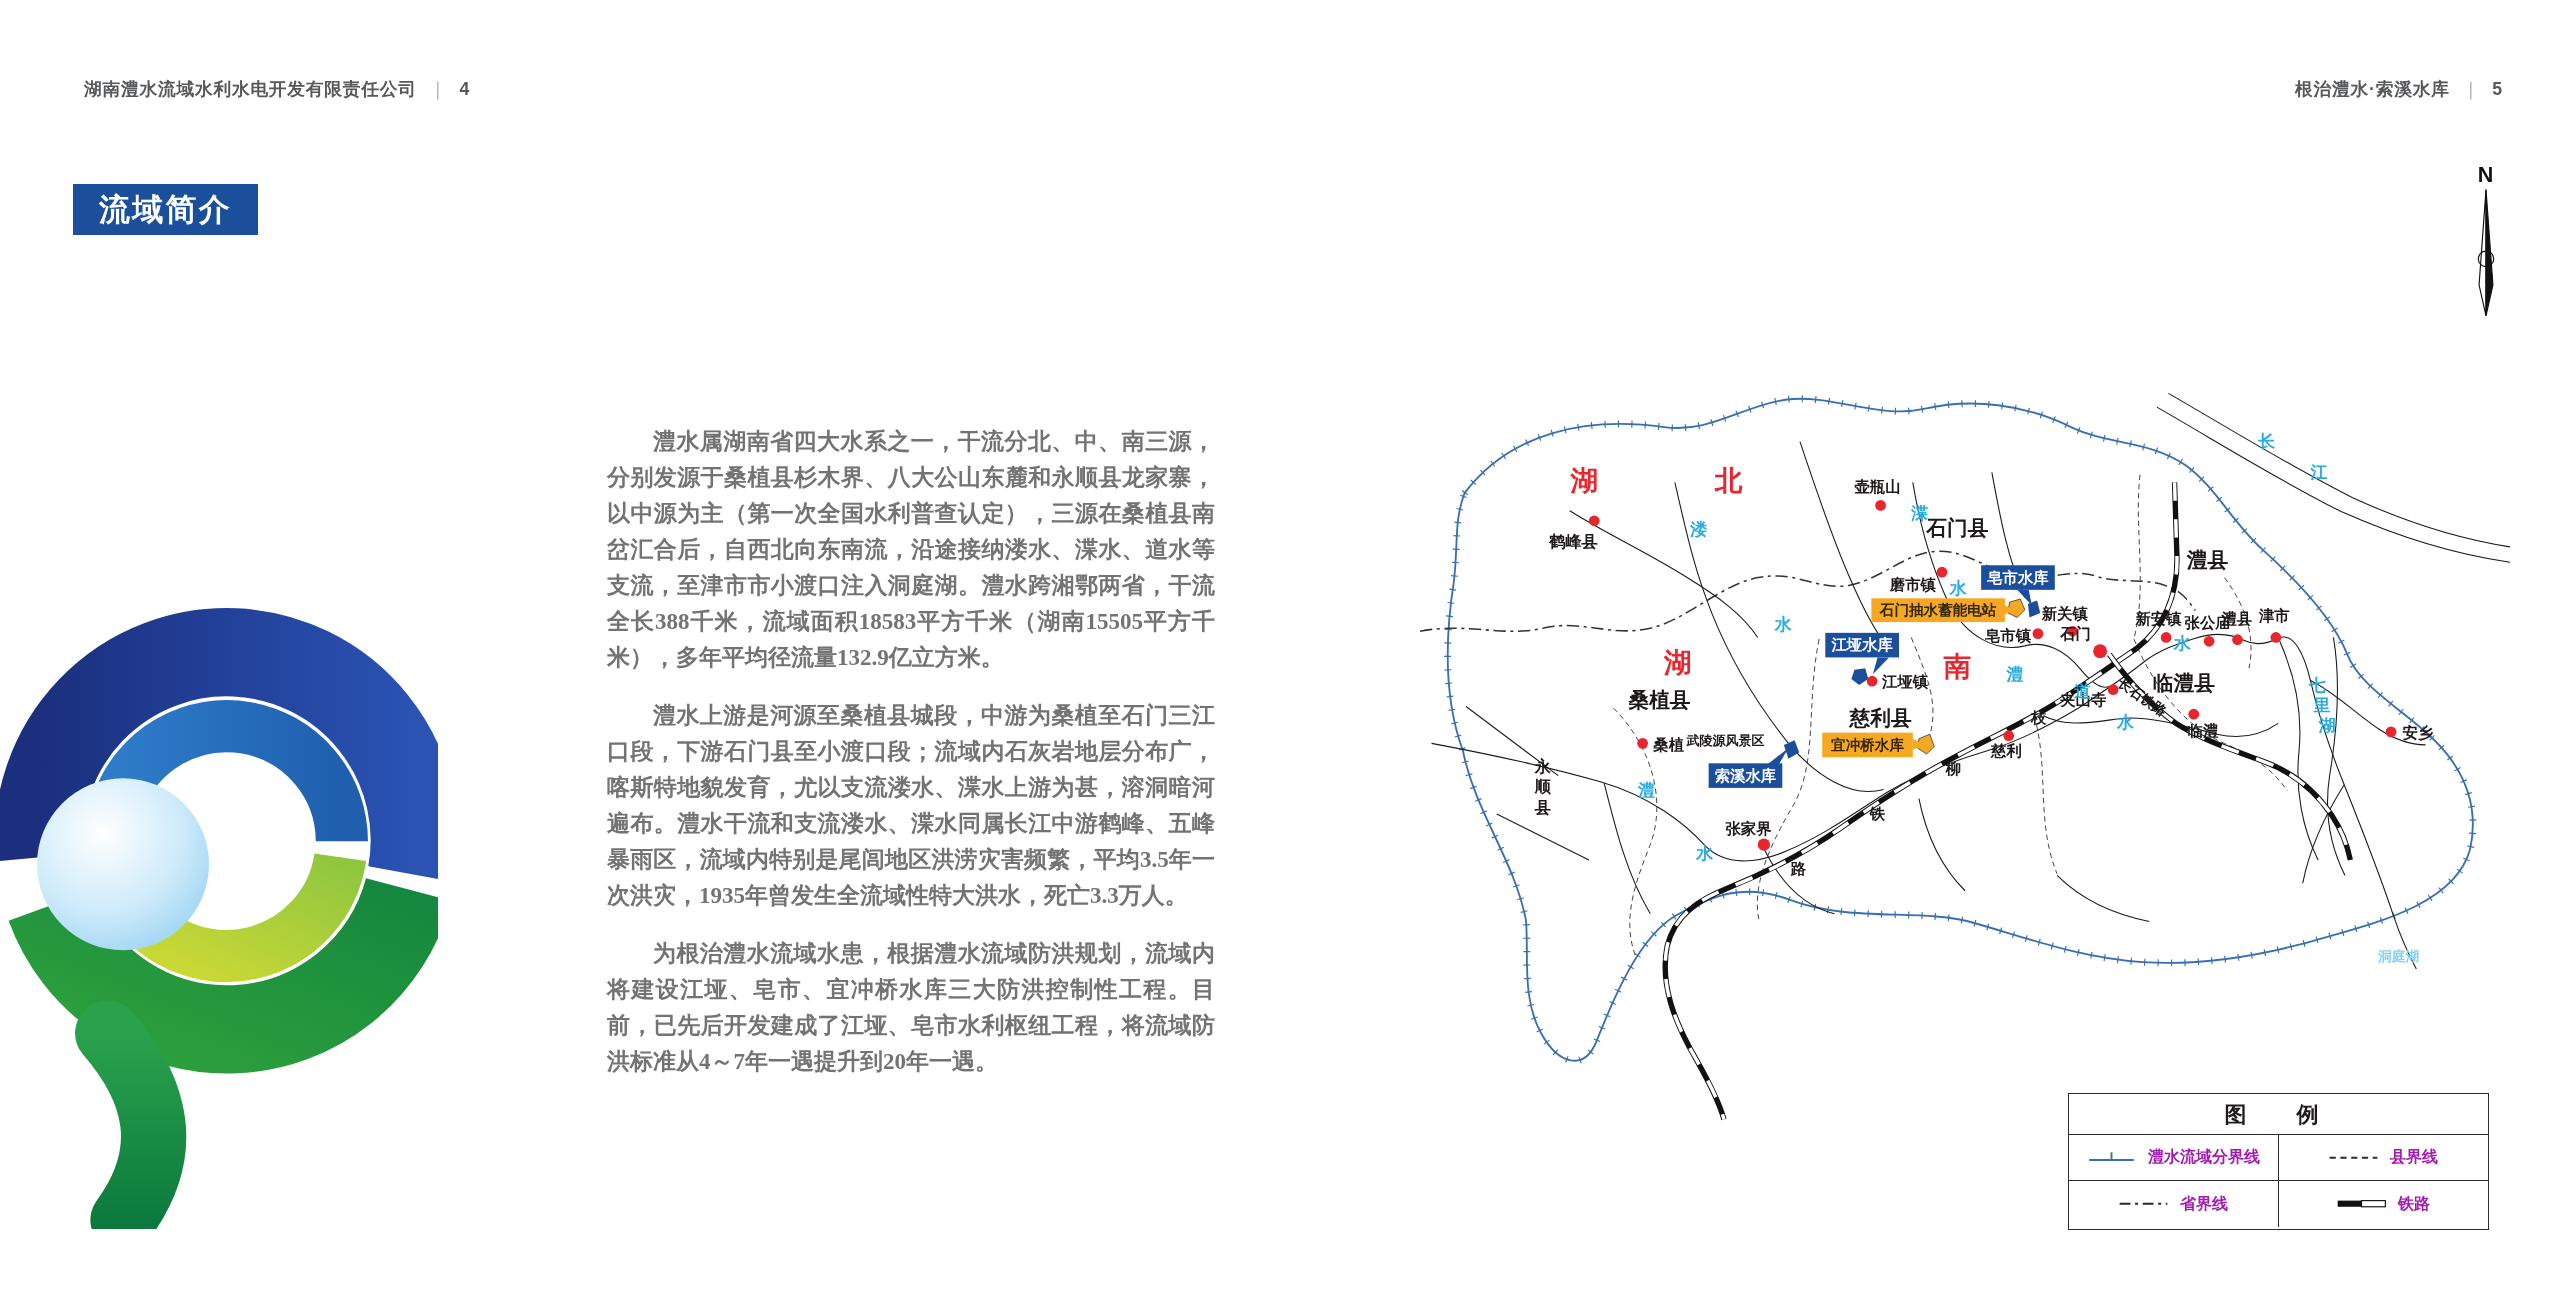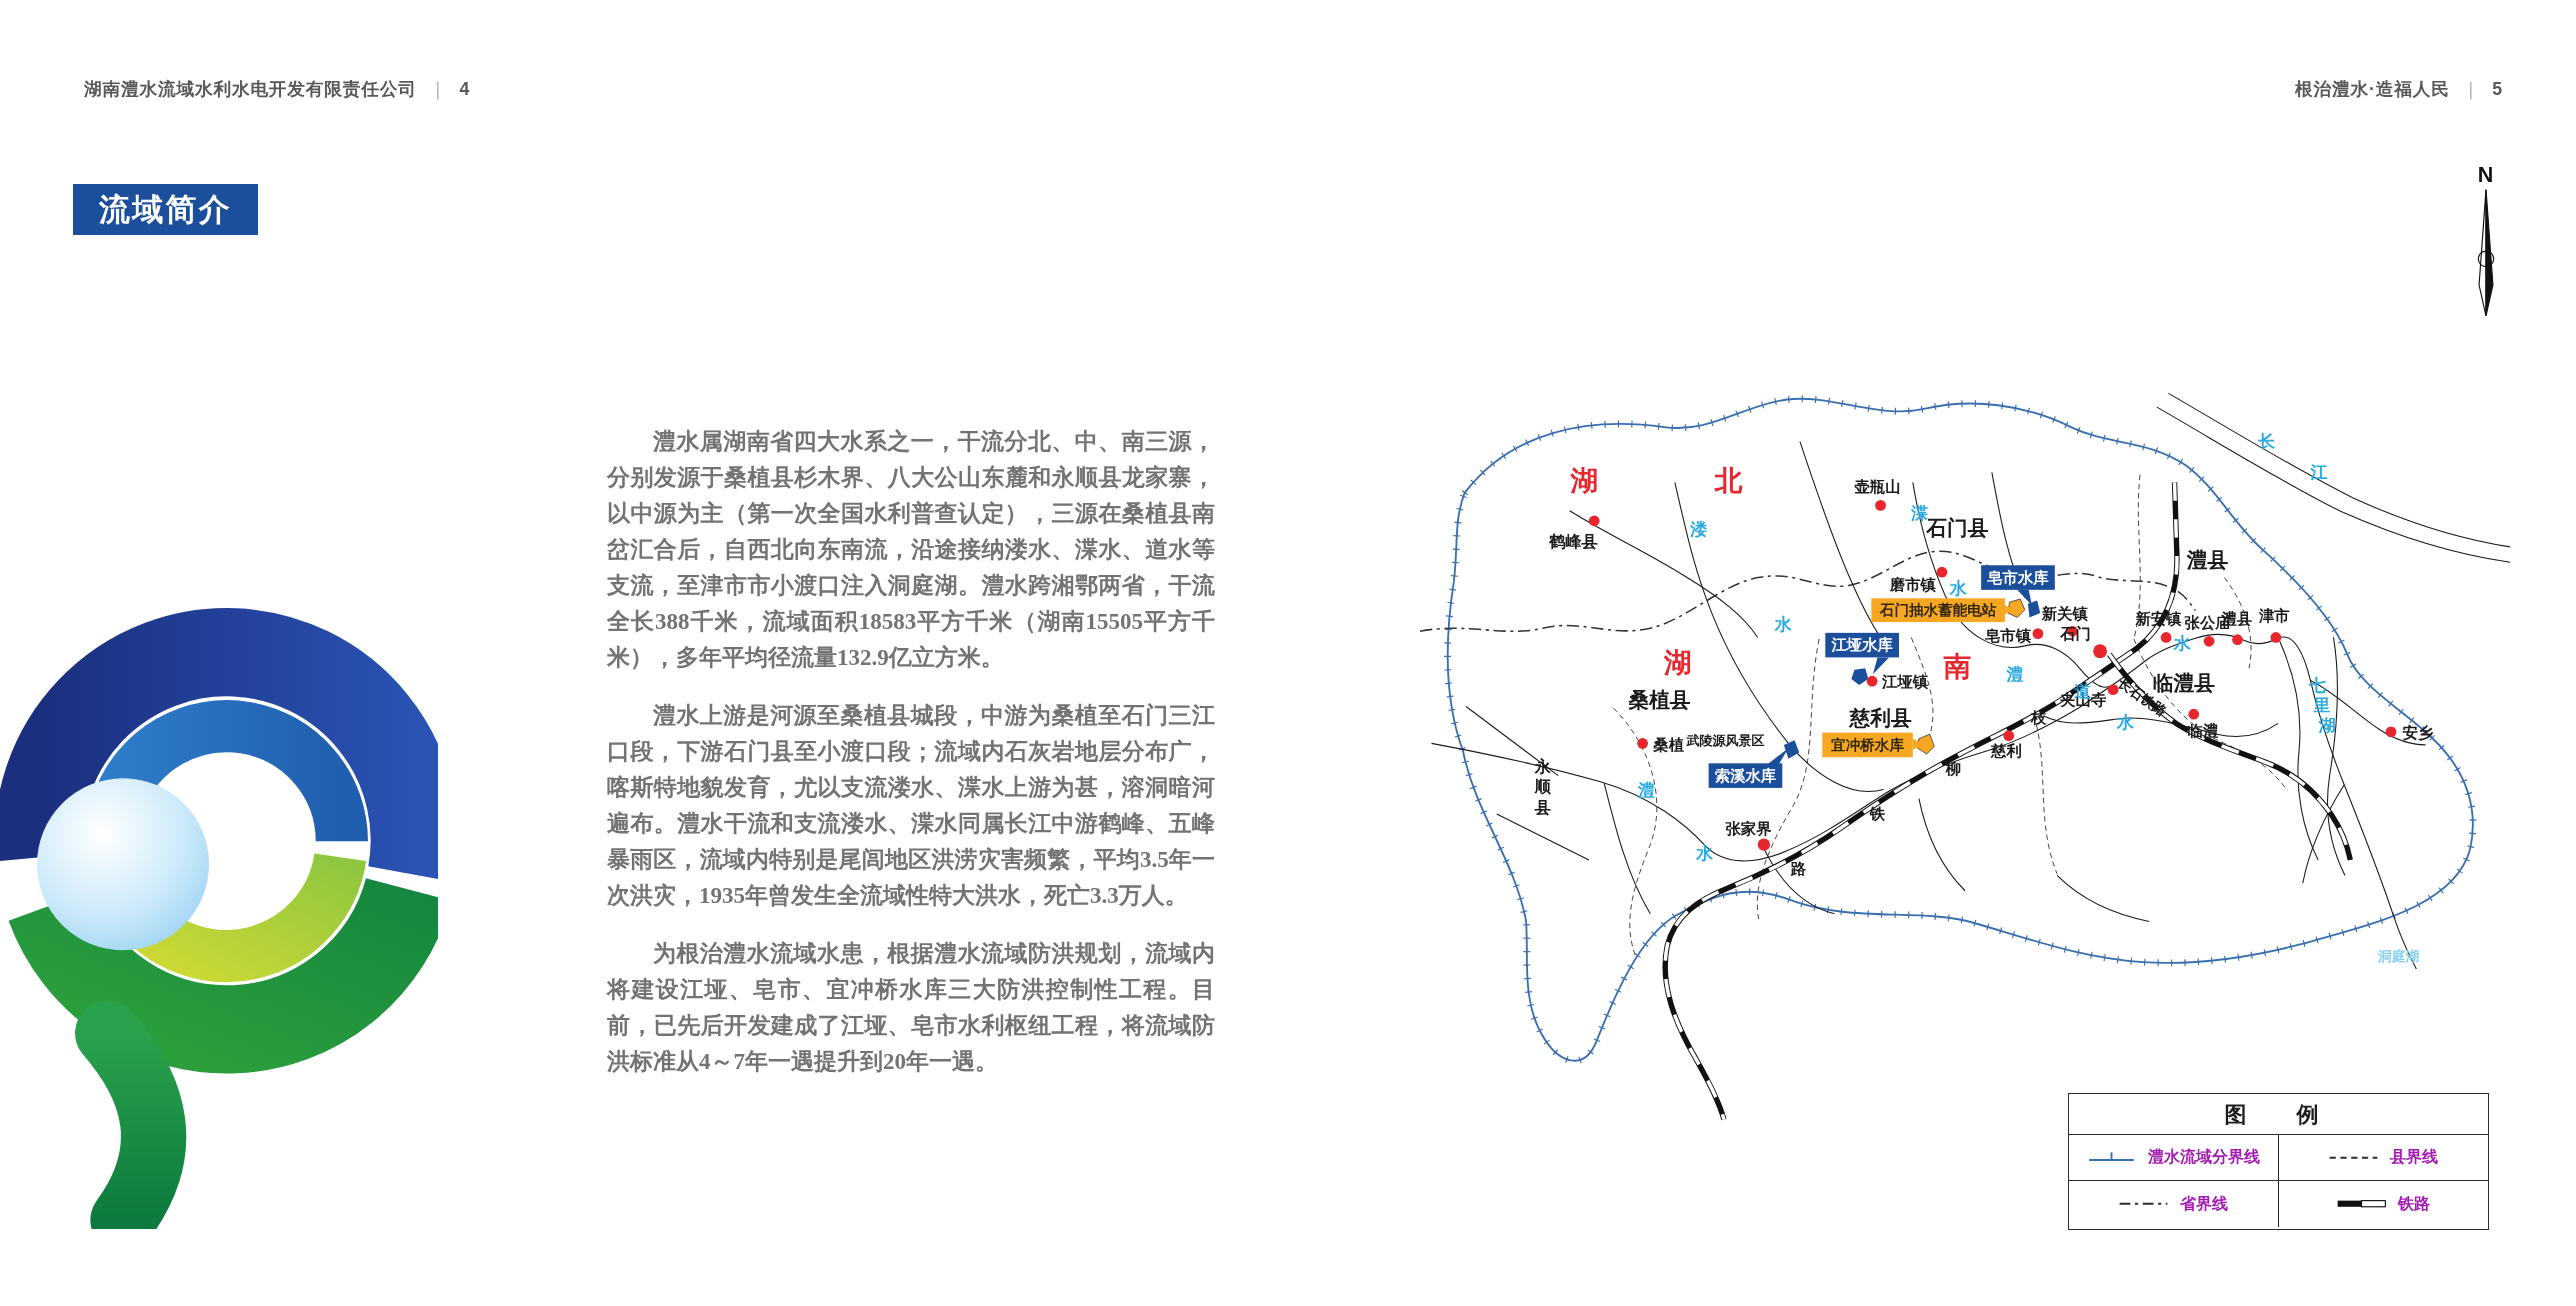--- a/index.html
+++ b/index.html
@@ -57,21 +57,21 @@
 </head>
 <body>
 
 <div class="spread">
 
   <div class="running-head head-left">
     <span>湖南澧水流域水利水电开发有限责任公司</span><span class="sep">｜</span><span>4</span>
   </div>
 
   <div class="running-head head-right">
-    <span>根治澧水·造福人民</span><span class="sep">｜</span><span>5</span>
+    <span>根治澧水·索溪水库</span><span class="sep">｜</span><span>5</span>
   </div>
 
   <div class="section-title">流域简介</div>
 
   <div class="logo-wrap">
     <svg width="438" height="814" viewBox="0 0 570 1060">
       <defs>
         <linearGradient id="navyG" x1="0" y1="0" x2="1" y2="0">
           <stop offset="0" stop-color="#1b2f7e"></stop>
             <stop offset="1" stop-color="#2a53b4"></stop>

